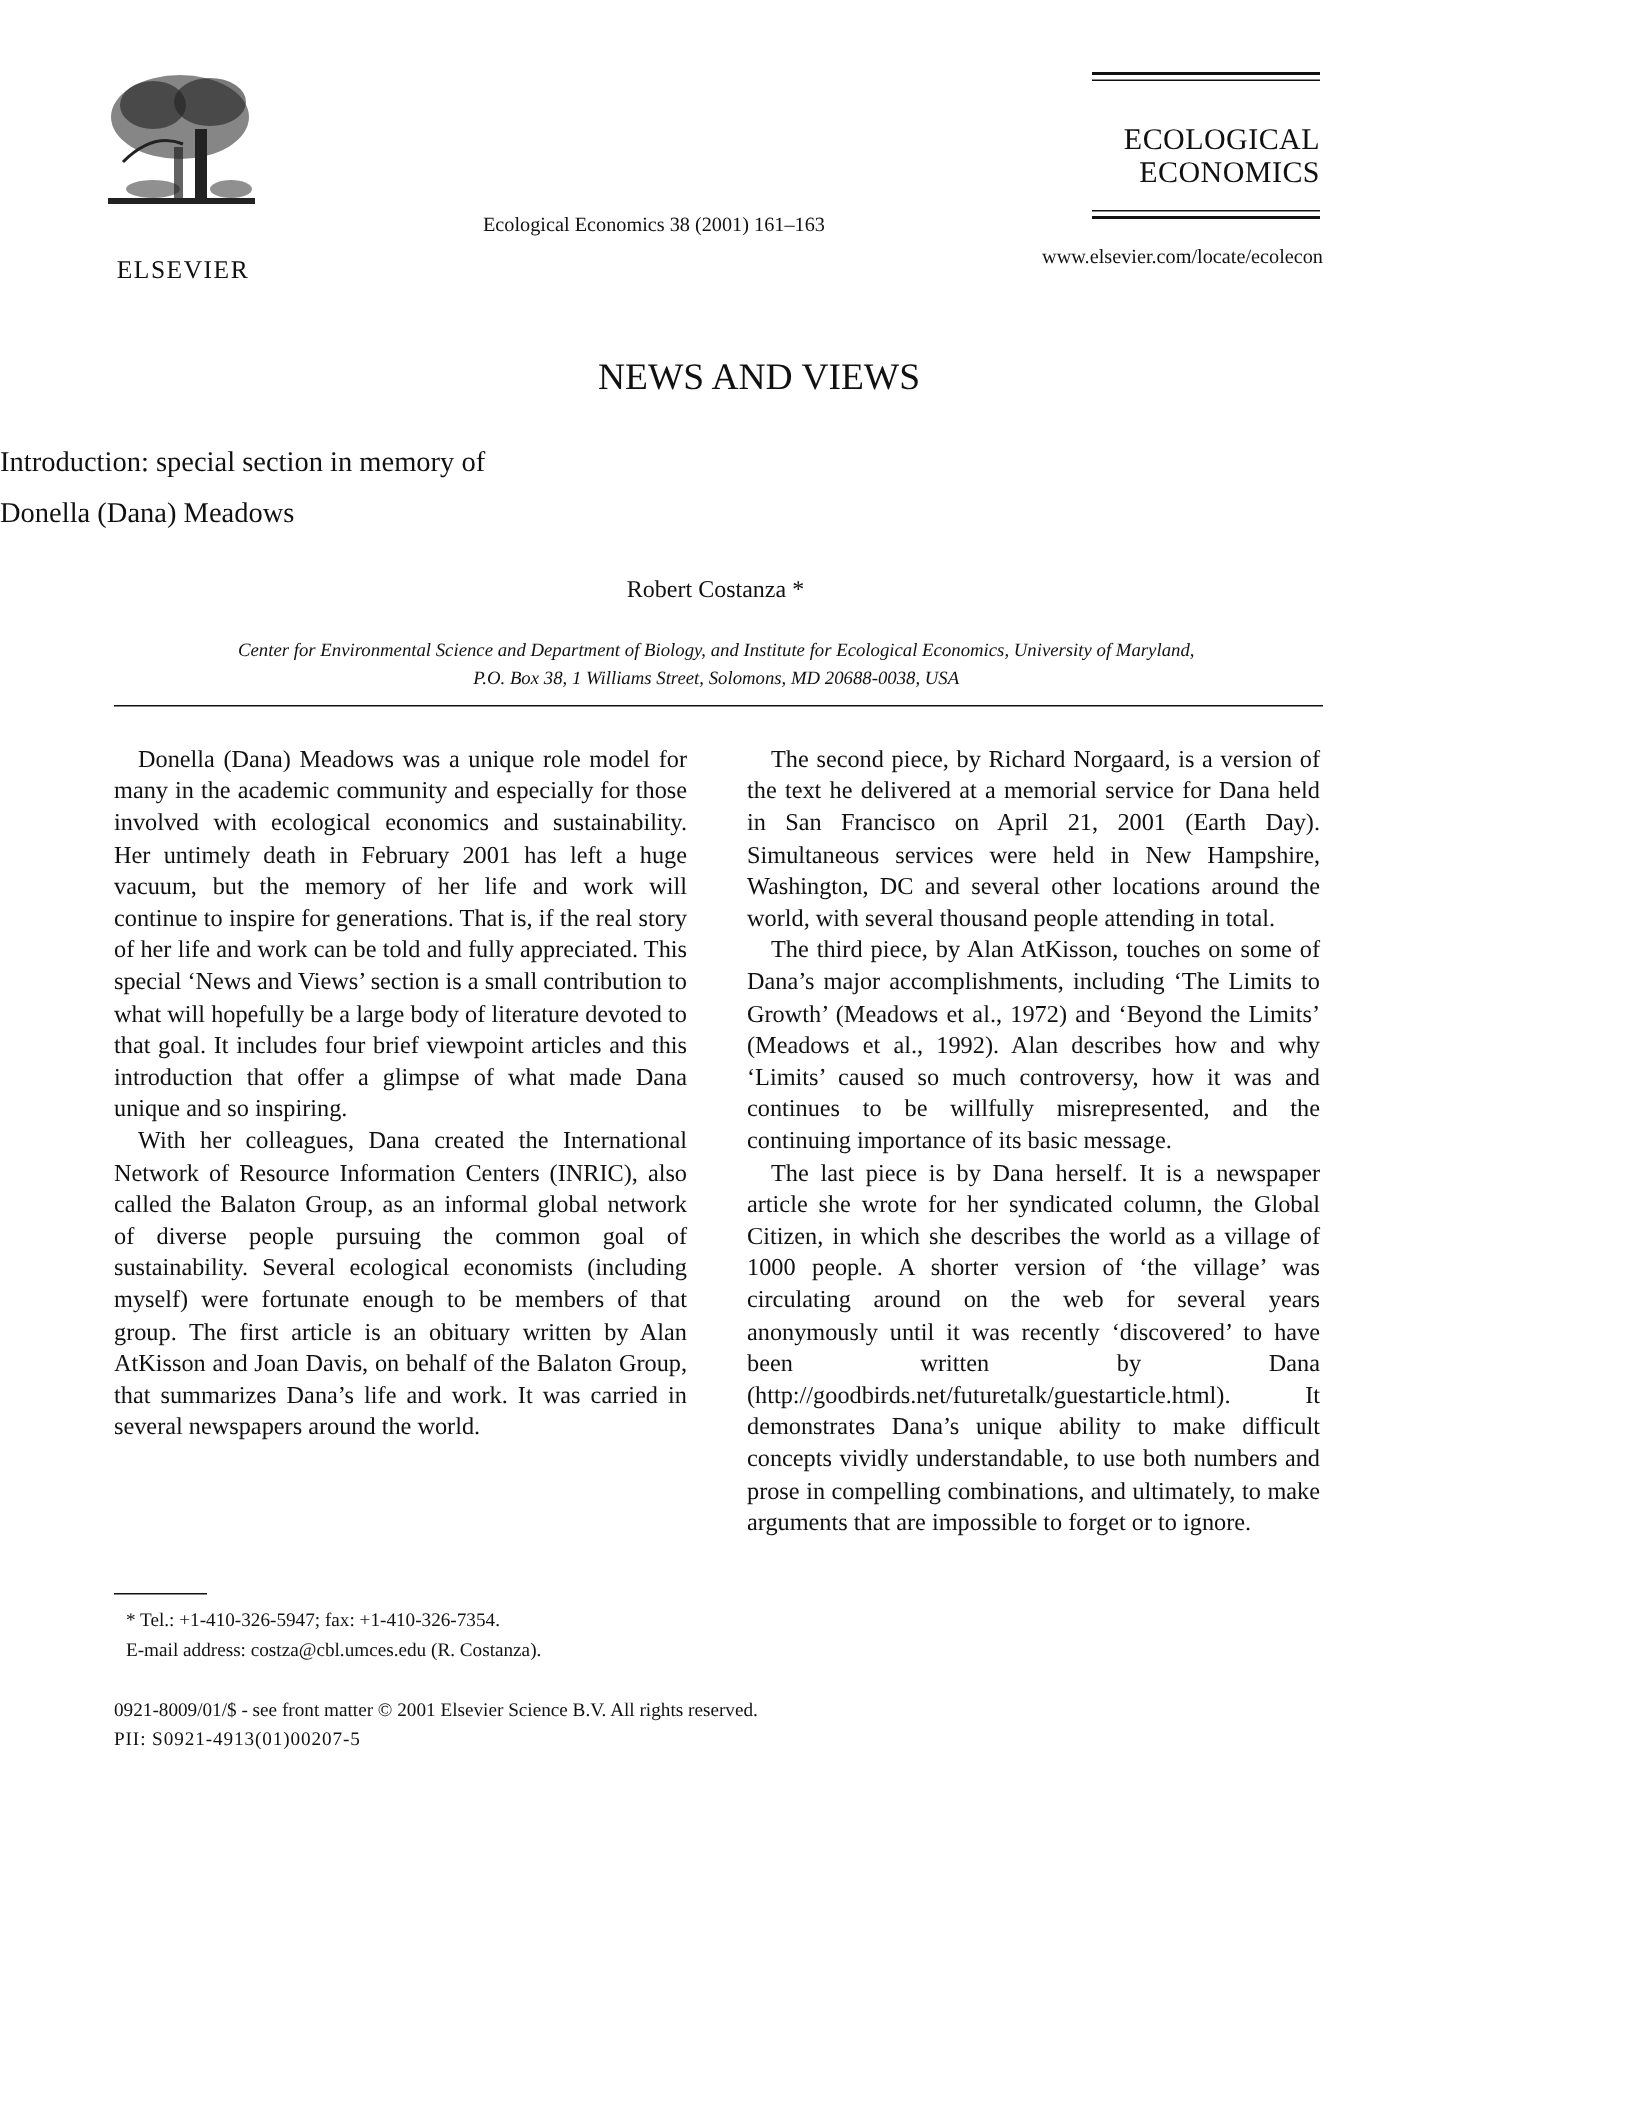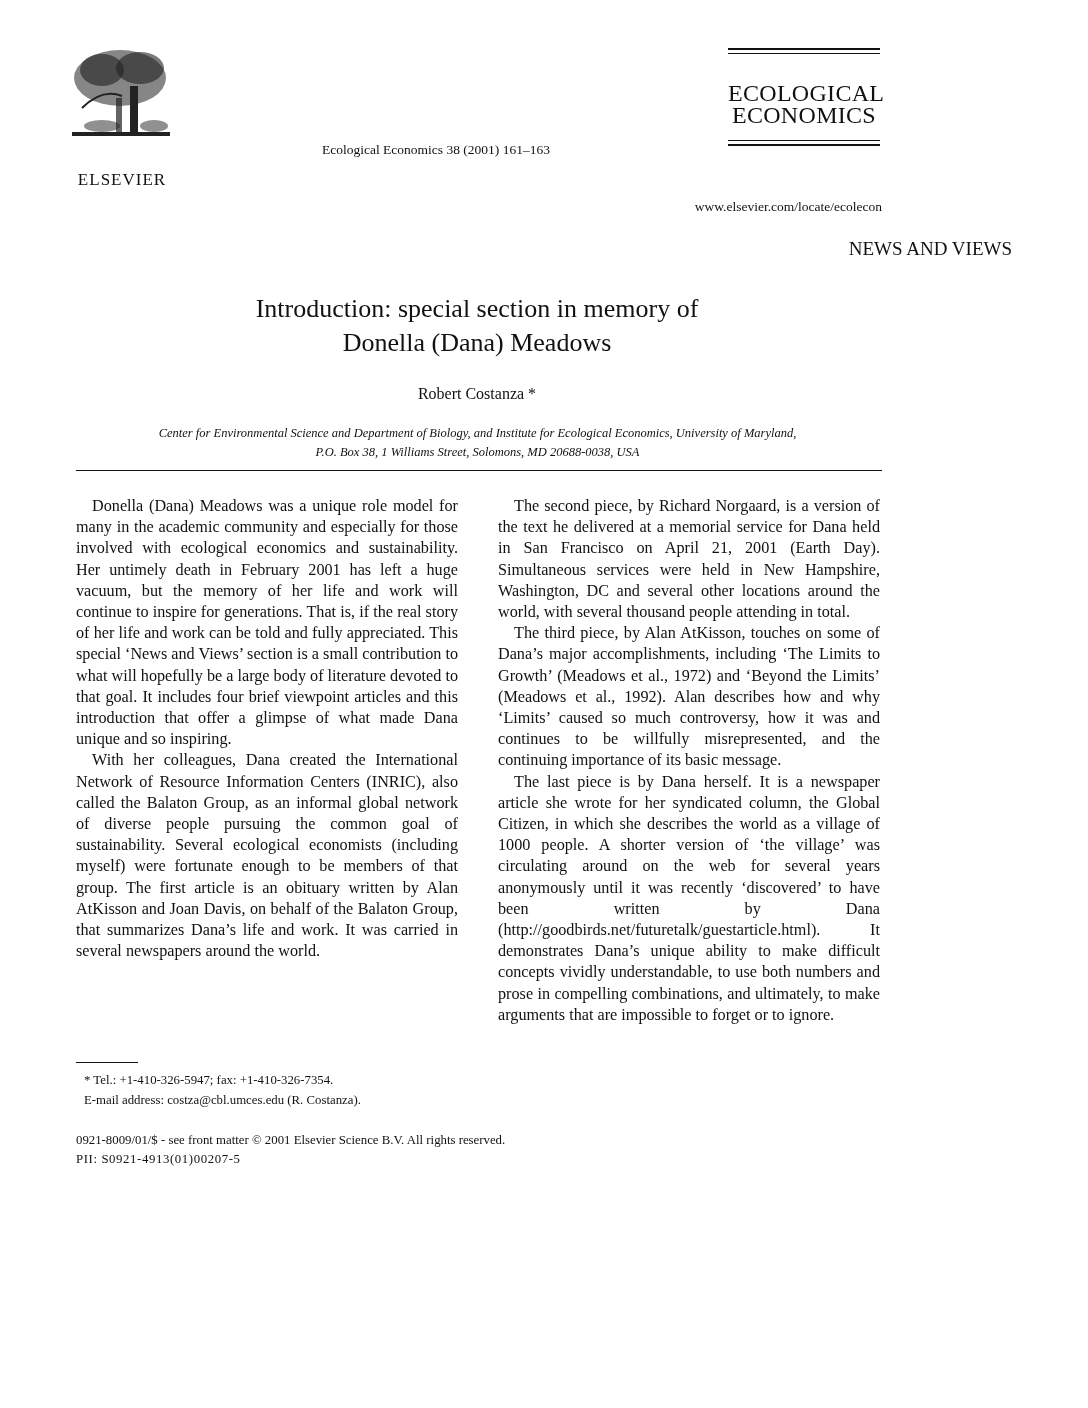--- a/index.html
+++ b/index.html
@@ -5,24 +5,24 @@
   html, body { margin: 0; padding: 0; background: #ffffff; }
   body { width: 1088px; height: 1408px; position: relative; overflow: hidden; color: #111; font-family: "Liberation Serif", "DejaVu Serif", serif; }
   .abs { position: absolute; }
   .logo { left: 68px; top: 48px; width: 108px; height: 110px; }
   .logo-tree { position: absolute; left: 4px; top: 0; width: 98px; height: 92px; }
   .logo-word { position: absolute; left: 0; top: 92px; width: 108px; text-align: center; font-size: 17px; letter-spacing: 1px; margin-top: 30px; }
   .citation { left: 322px; top: 142px; font-size: 13.5px; }
   .journal-box { left: 728px; top: 48px; width: 152px; }
   .rule { height: 0; border-top: 2px solid #111; margin: 0; }
   .rule.thin { border-top: 1px solid #111; }
-  .journal-name { text-align: center; font-size: 24px; line-height: 22px; margin: 28px 0 14px 0; letter-spacing: 0.3px; }
-  .url { right: 206px; top: 163px; font-size: 13.5px; text-align: right; margin-top: 36px; }
-  .section { left: 0; width: 1012px; top: 238px; text-align: right; font-size: 19px; }
-  .title { left: 0; width: 954px; top: 292px; text-align: center; font-size: 26px; line-height: 34px; }
+  .journal-name { text-align: right; font-size: 20px; line-height: 22px; margin: 28px 0 14px 0; letter-spacing: 0.3px; }
+  .url { right: 206px; top: 163px; font-size: 13.5px; text-align: right; }
+  .section { left: 0; width: 1012px; top: 238px; text-align: center; font-size: 25px; }
+  .title { left: 0; width: 954px; top: 292px; font-size: 19px; line-height: 34px; }
   .author { left: 0; width: 954px; top: 385px; text-align: center; font-size: 16px; }
   .affil { left: 80px; width: 795px; top: 424px; text-align: center; font-size: 12.5px; line-height: 19px; font-style: italic; }
   .hrule { left: 76px; width: 806px; top: 470px; border-top: 1px solid #111; }
   .col { top: 496px; width: 382px; font-size: 16.2px; line-height: 21.2px; text-align: justify; }
   .col-left { left: 76px; }
   .col-right { left: 498px; }
   .col p { margin: 0; text-indent: 16px; hyphens: manual; }
   .fn-rule { left: 76px; top: 1062px; width: 62px; border-top: 1px solid #111; }
   .footnote { left: 84px; top: 1070px; font-size: 12.8px; line-height: 20px; }
   .footnote .em { }

